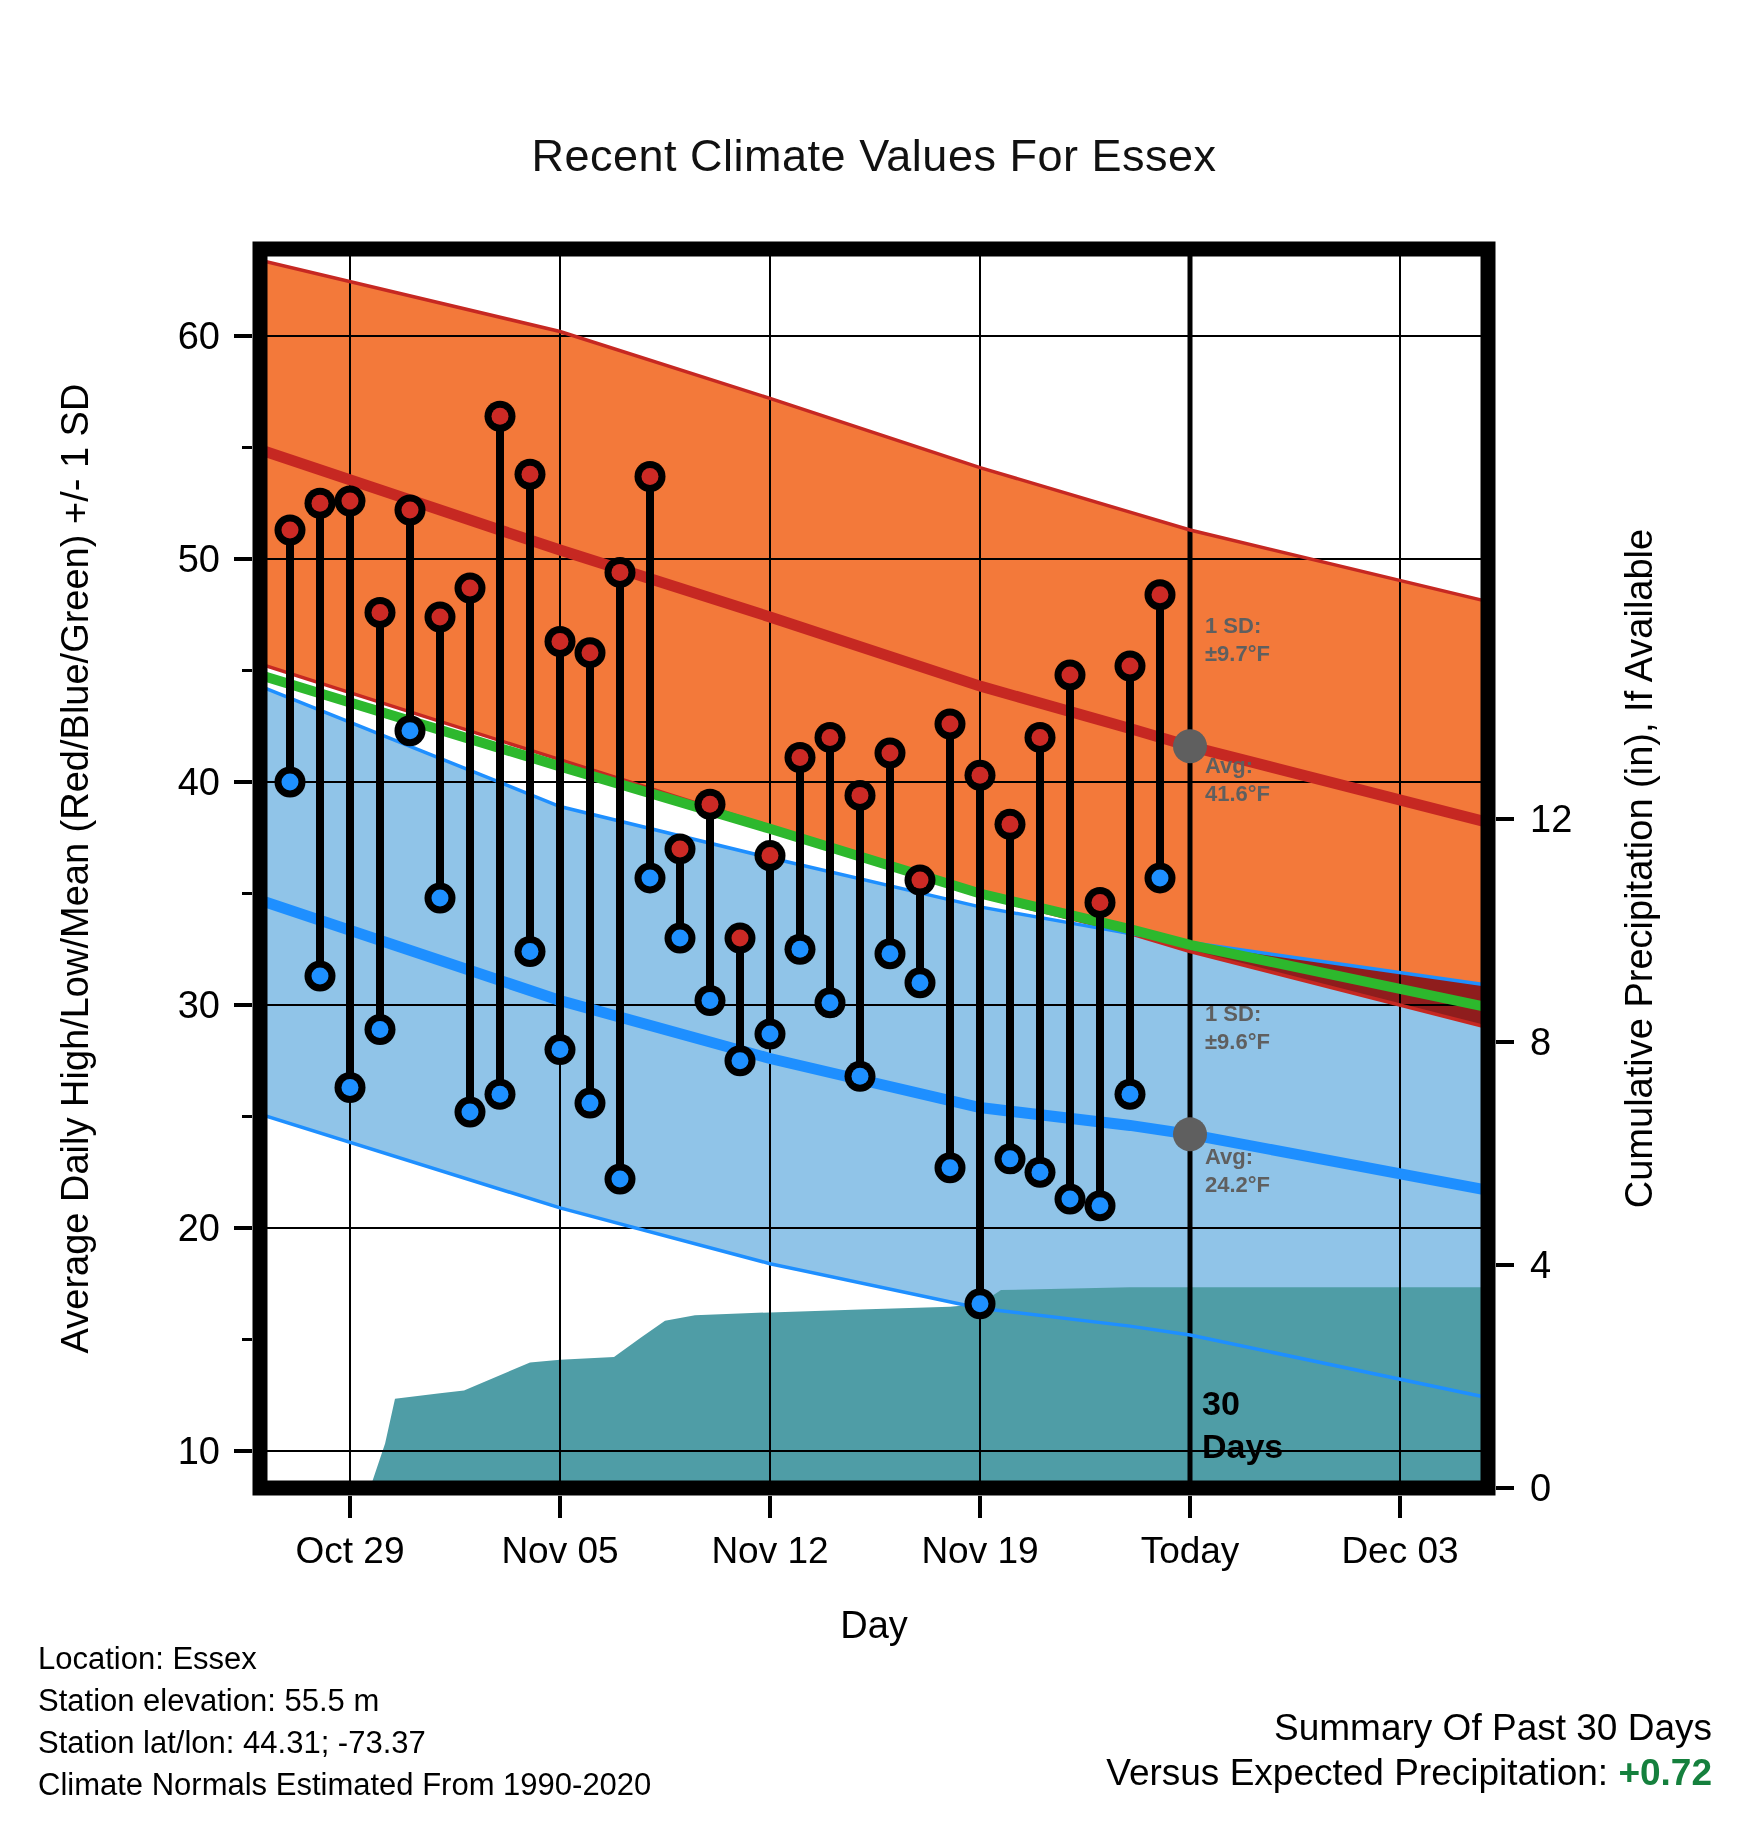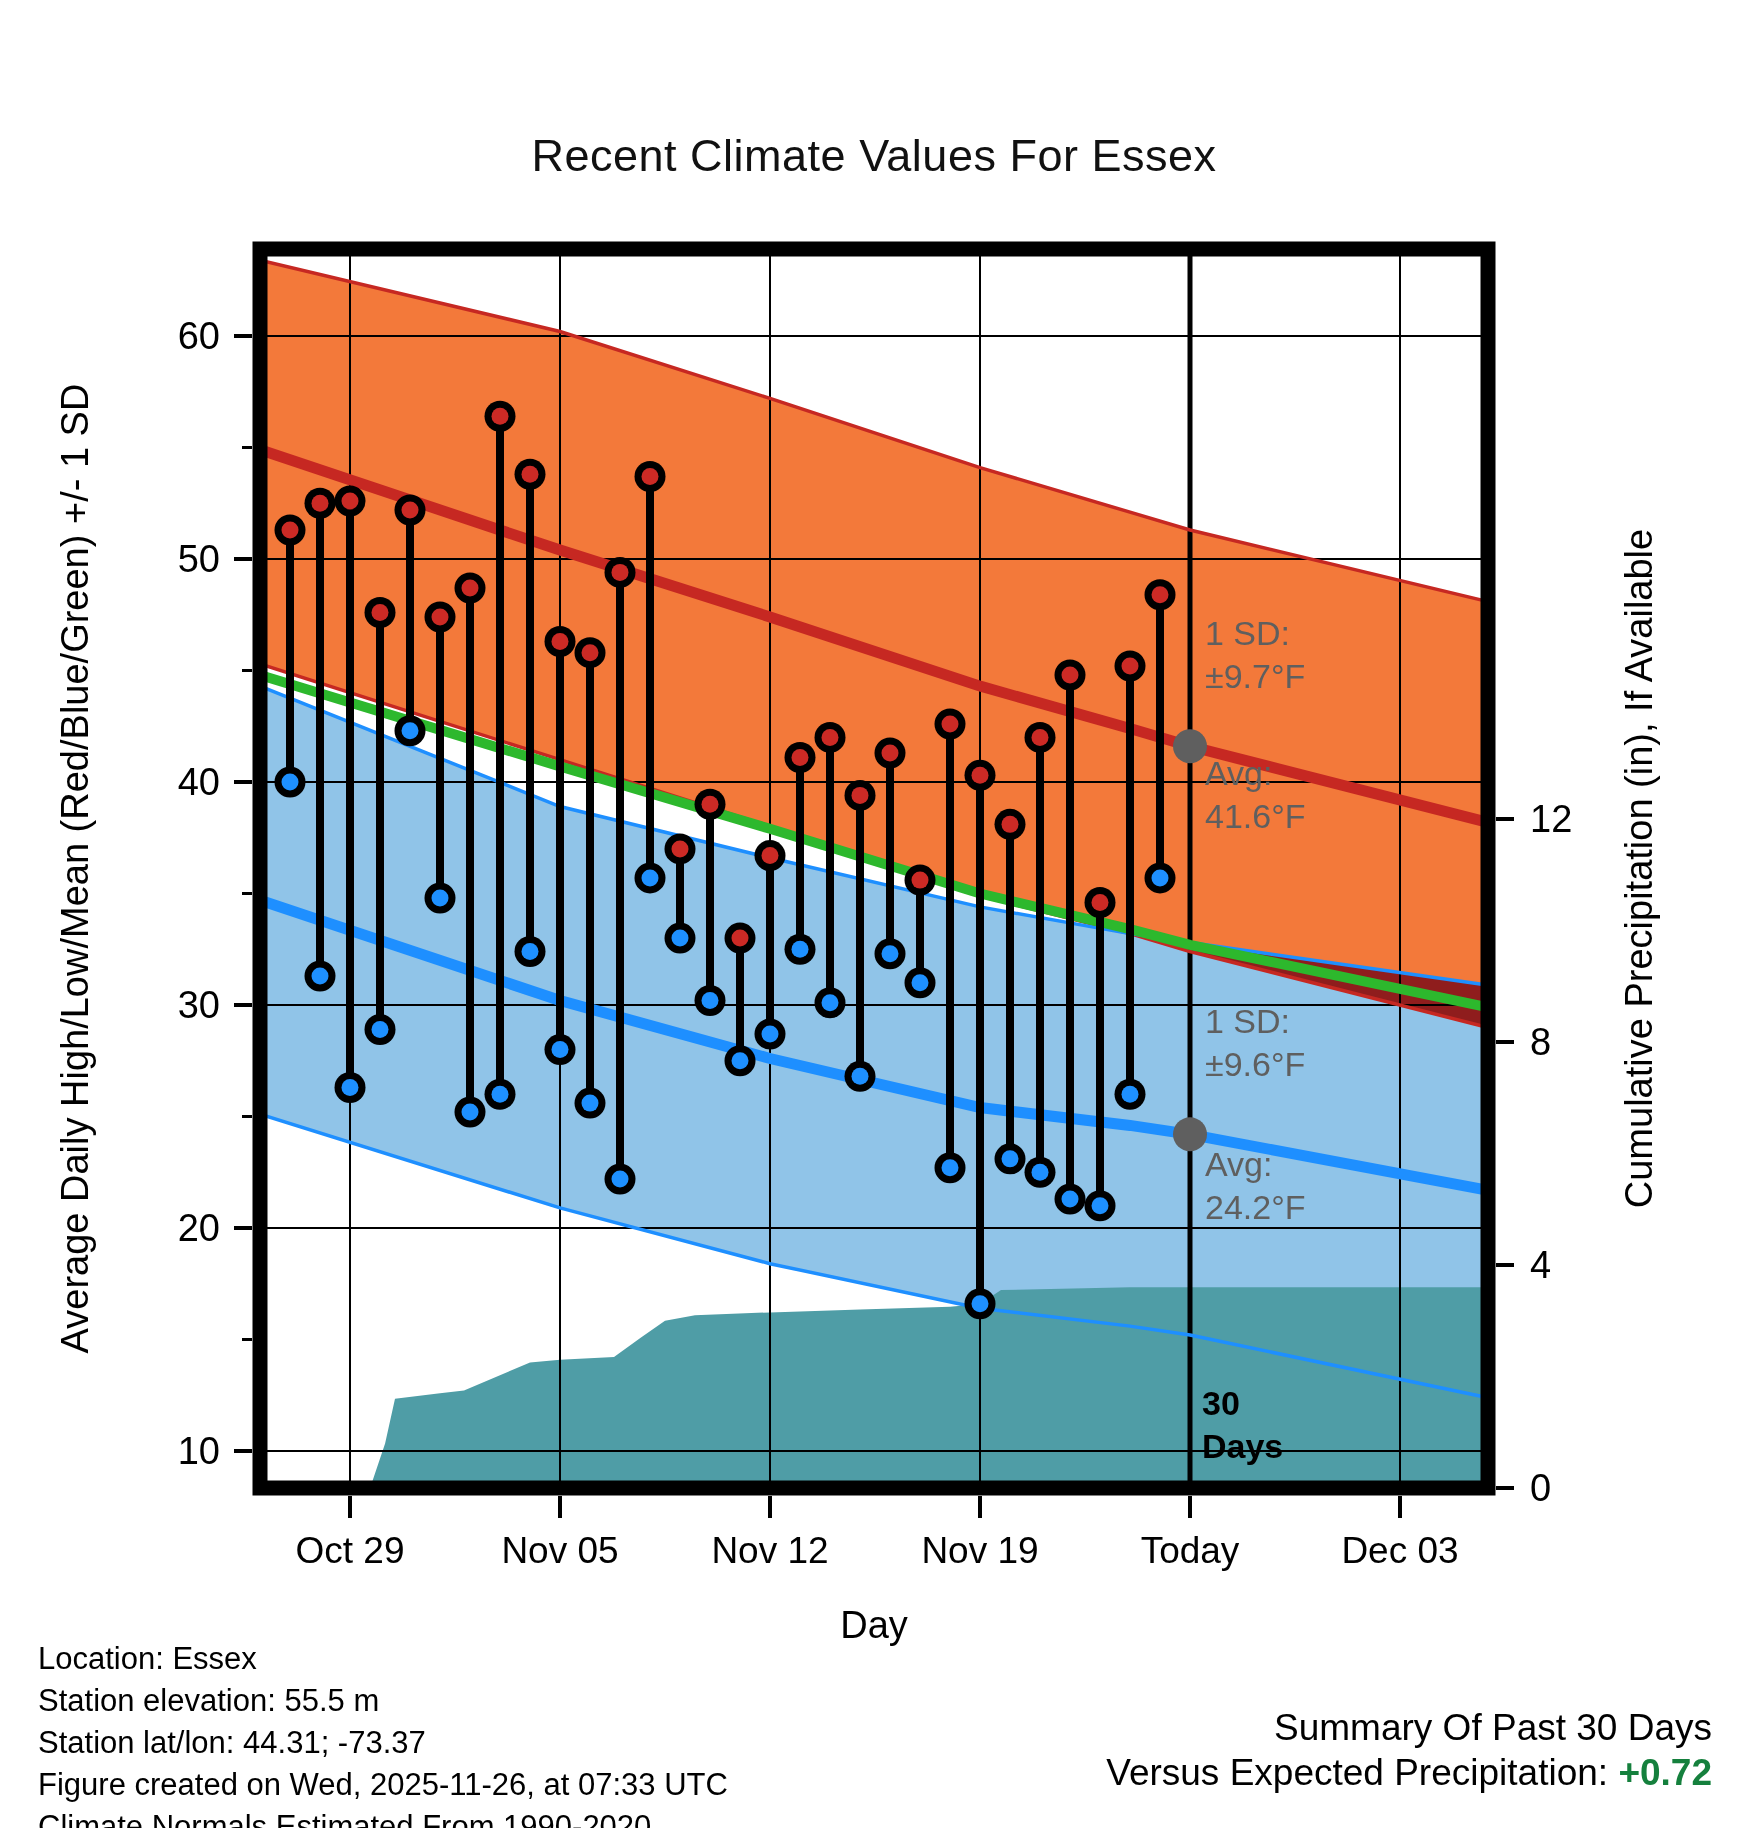--- a/index.html
+++ b/index.html
@@ -1,20 +1,20 @@
 <!DOCTYPE html>
 <html><head>
 <meta charset="utf-8">
 <style>
   html,body{margin:0;padding:0;background:#ffffff;}
   body{width:1748px;height:1828px;position:relative;font-family:"Liberation Sans",sans-serif;color:#000;}
   #stage{position:absolute;left:0;top:0;width:1748px;height:1828px;}
   .abs{position:absolute;}
   #chart-title{left:0;top:130px;width:1748px;text-align:center;font-size:45px;color:#111;letter-spacing:0.5px;}
-  .ann{font-size:34px;font-weight:normal;color:#5f5f5f;line-height:1.25;}
+  .ann{font-size:22px;font-weight:bold;color:#5f5f5f;line-height:1.25;}
   #ann-window{font-size:34px;font-weight:bold;color:#000;line-height:1.25;}
   #footer-left{left:38px;top:1638px;font-size:31px;line-height:42px;color:#000;}
   #summary{right:36px;top:1705px;text-align:right;font-size:37px;line-height:45px;color:#000;}
   #summary .val-bold{font-weight:bold;}
   #summary .val-temp{font-weight:bold;color:#1e8fff;}
   #summary .val-precip{font-weight:bold;color:#15803d;}
   .sp{display:inline-block;width:18px;}
 </style>
 </head>
 <body>
@@ -265,21 +265,20 @@
   </div>
   <div id="ann-window" class="abs" style="left:1202px;top:1382px;">
     <div>30</div>
     <div>Days</div>
   </div>
 
   <div id="footer-left" class="abs">
     <div>Location: Essex</div>
     <div>Station elevation: 55.5 m</div>
     <div>Station lat/lon: 44.31; -73.37</div>
-    <div>Figure created on Wed, 2025-11-26, at 07:33 UTC</div>
     <div>Climate Normals Estimated From 1990-2020</div>
   </div>
 
   <div id="summary" class="abs">
     <div>Summary Of Past 30 Days</div>
     <div>
       <span>Versus Expected Precipitation:</span>
       <span class="val-precip">+0.72</span>
     </div>
   </div>

